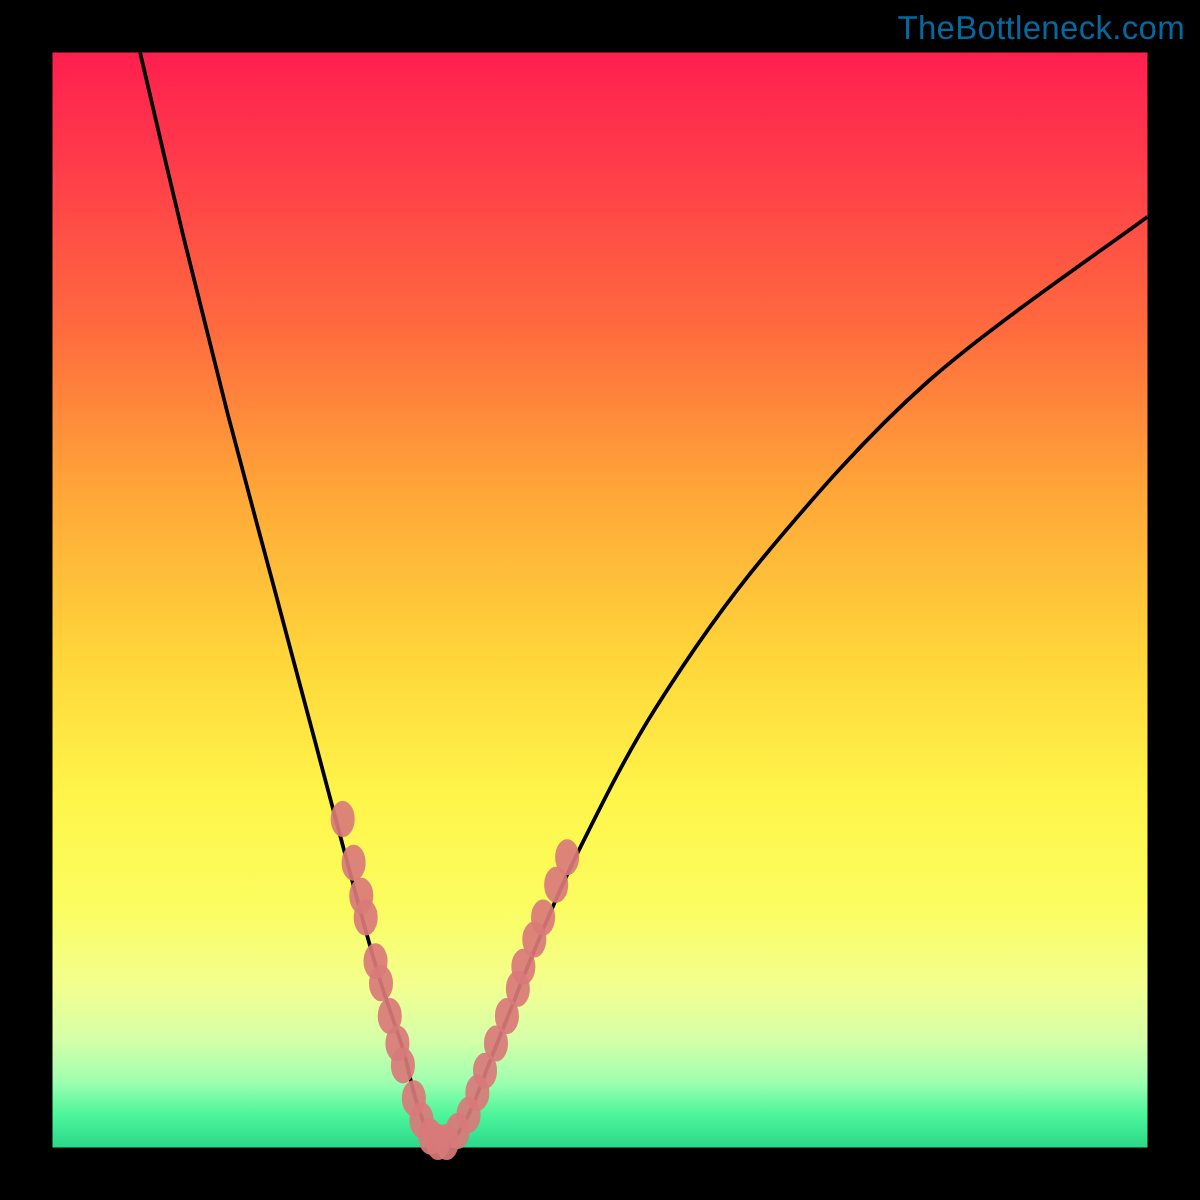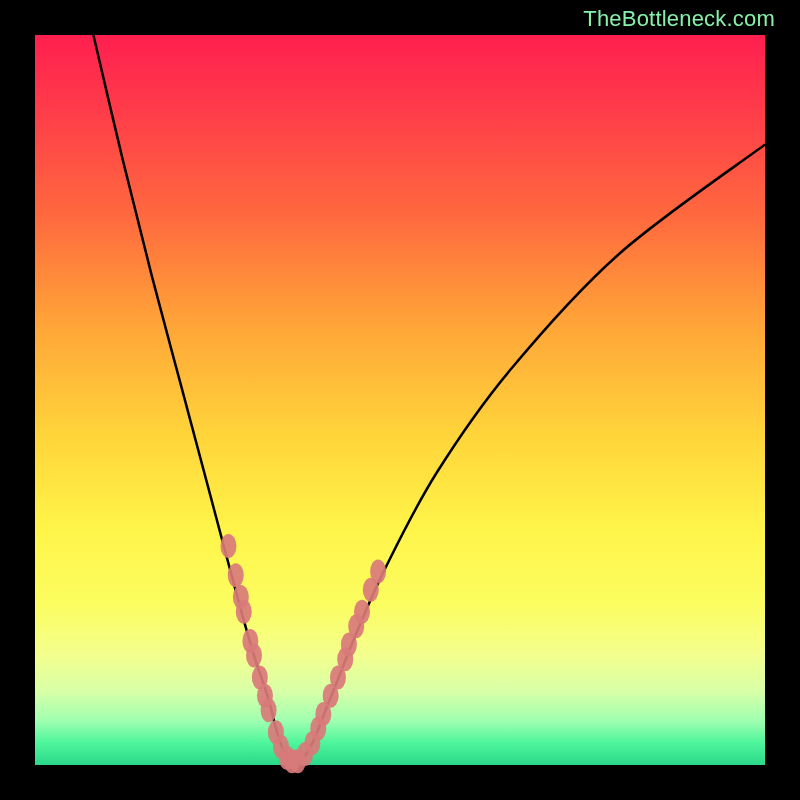--- a/index.html
+++ b/index.html
@@ -34,22 +34,22 @@
       #f3ff8e 85%,
       #d7ffa8 90%,
       #9effb0 94%,
       #4df59b 97%,
       #2bd88a 100%
     );
   }
   .attribution {
     position: absolute;
     top: 6px;
-    right: 25px;
-    color: #86efac;
+    right: 10px;
+    color: #0369a1;
     font-size: 22px;
     letter-spacing: 0.2px;
     font-weight: 500;
     font-family: Arial, sans-serif;
   }
   svg.curve {
     position: absolute;
     left: 0;
     top: 0;
     width: 730px;

